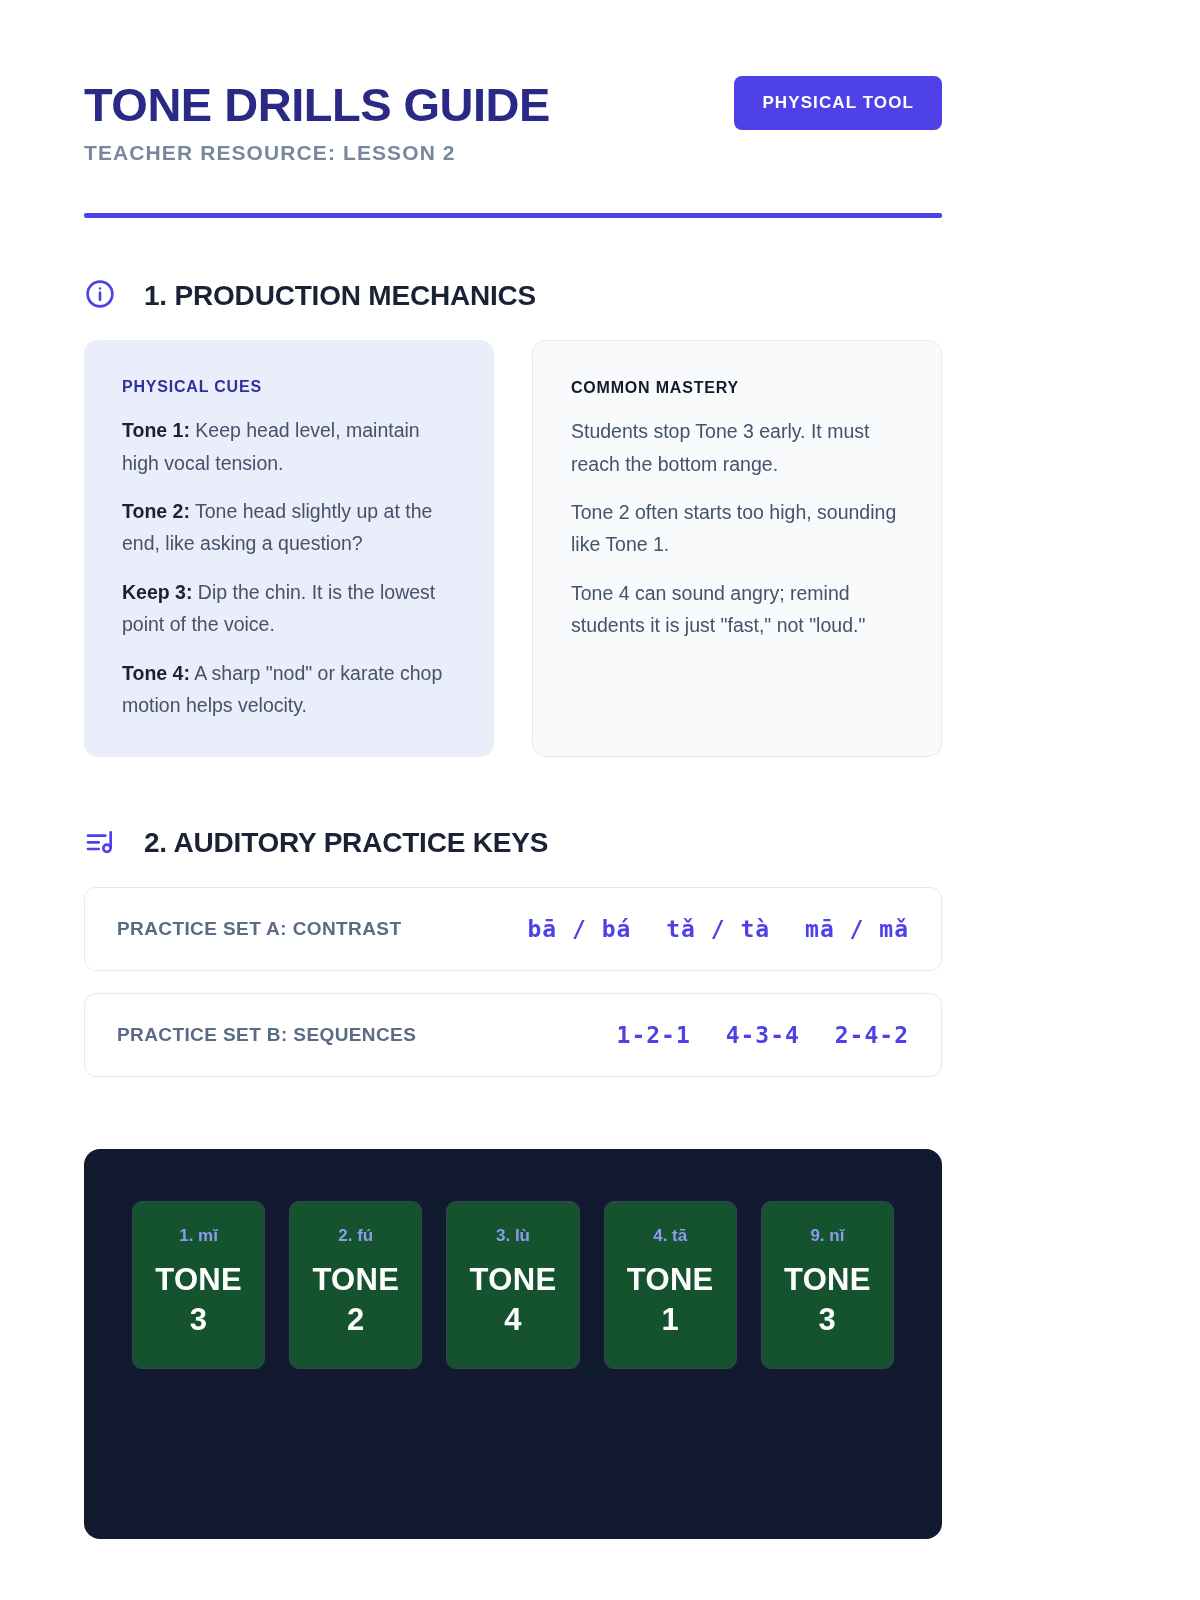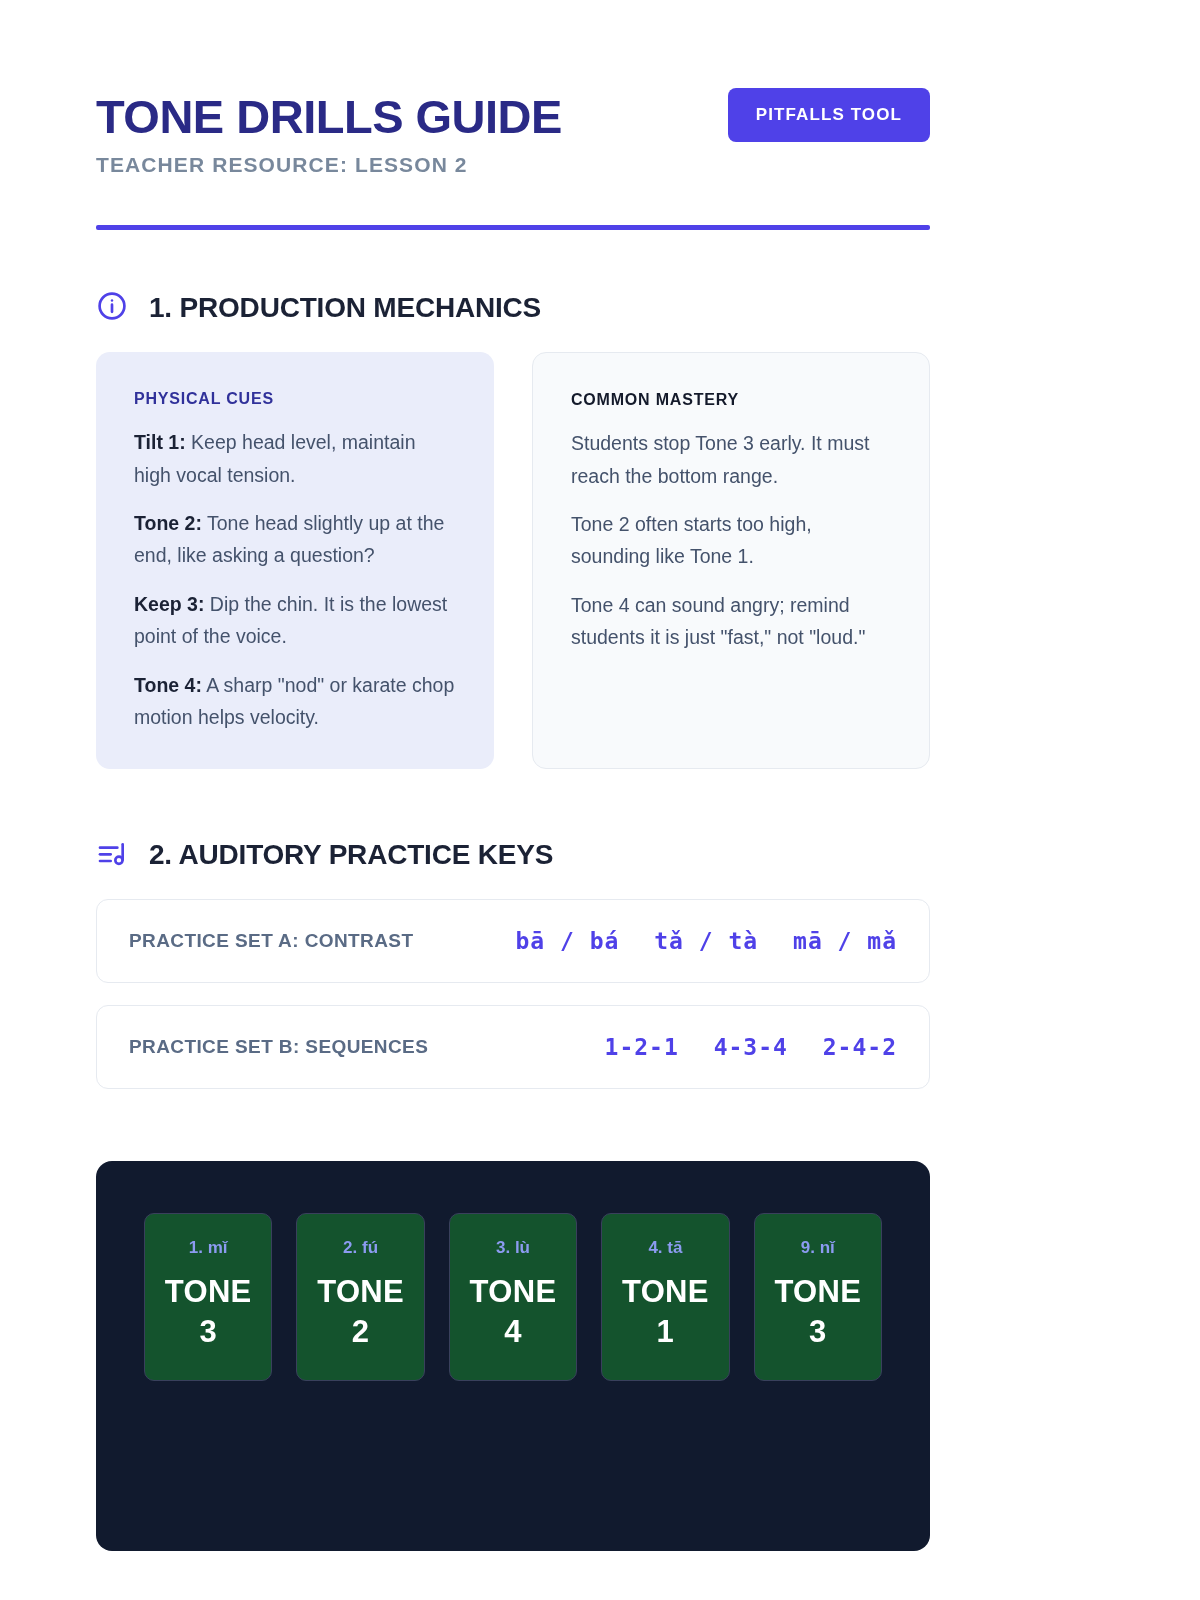--- a/index.html
+++ b/index.html
@@ -8,21 +8,21 @@
     width: 1200px;
     height: 1600px;
     background: #ffffff;
     font-family: "Liberation Sans", sans-serif;
     overflow: hidden;
   }
 
   .page {
     width: 1048px;
     height: 1600px;
-    padding: 16px;
+    padding: 4px;
     position: relative;
   }
 
   
   .header {
     padding: 72px 102px 0 80px;
   }
   .header-row {
     display: flex;
     align-items: flex-start;
@@ -61,21 +61,21 @@
     margin: 48px 0 0 0;
     height: 5px;
     background: #4F41E8;
     border-radius: 2px;
   }
 
   
   .section-head {
     display: flex;
     align-items: center;
-    gap: 21px;
+    gap: 28px;
     margin: 0 0 26px 0;
   }
   .section-head h2 {
     font-size: 28px;
     font-weight: 700;
     letter-spacing: -0.2px;
     color: #1B2235;
   }
   .sec-icon { display: block; flex: none; }
 
@@ -192,42 +192,42 @@
 <body>
 
 <div class="page">
 
   <div class="header">
     <div class="header-row">
       <div class="title-block">
         <div class="page-title">TONE DRILLS GUIDE</div>
         <div class="page-subtitle">TEACHER RESOURCE: LESSON 2</div>
       </div>
-      <button class="mastery-badge">PITFALLS TOOL</button>
+      <button class="mastery-badge">PHYSICAL TOOL</button>
     </div>
     <div class="header-rule"></div>
   </div>
 
   <div class="sec1">
     <div class="section-head">
       <span class="sec-icon">
         <svg width="32" height="32" viewBox="0 0 24 24" fill="none" stroke="#4F41E8" stroke-width="2" stroke-linecap="round" stroke-linejoin="round">
           <circle cx="12" cy="12" r="9.3"></circle>
           <line x1="12" y1="11" x2="12" y2="16.4"></line>
           <circle cx="12" cy="7.9" r="0.9" fill="#4F41E8" stroke="none"></circle>
         </svg>
       </span>
       <h2>1. PRODUCTION MECHANICS</h2>
     </div>
 
     <div class="cards-2">
 
       <div class="card lav">
         <div class="card-kicker">PHYSICAL CUES</div>
-        <p><b>Tilt 1:</b><span> Keep head level, maintain high vocal tension.</span></p>
+        <p><b>Tone 1:</b><span> Keep head level, maintain high vocal tension.</span></p>
         <p><b>Tone 2:</b><span> Tone head slightly up at the end, like asking a question?</span></p>
         <p><b>Keep 3:</b><span> Dip the chin. It is the lowest point of the voice.</span></p>
         <p><b>Tone 4:</b><span> A sharp "nod" or karate chop motion helps velocity.</span></p>
       </div>
 
       <div class="card plain">
         <div class="card-kicker">COMMON MASTERY</div>
         <p>Students stop Tone 3 early. It must reach the bottom range.</p>
         <p>Tone 2 often starts too high, sounding like Tone 1.</p>
         <p>Tone 4 can sound angry; remind students it is just "fast," not "loud."</p>

